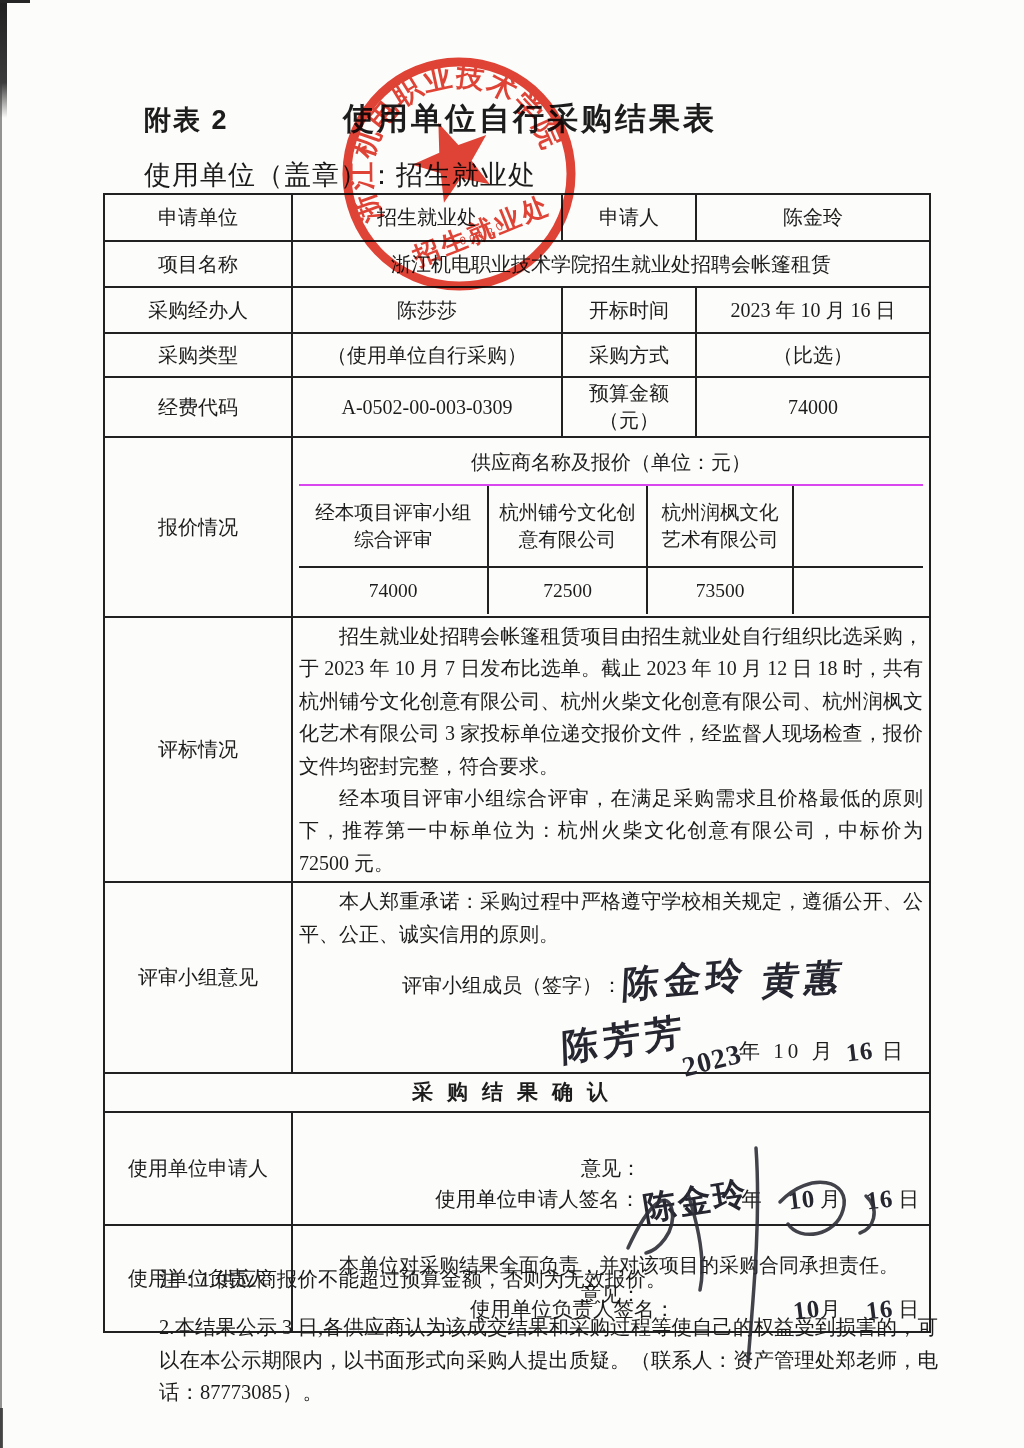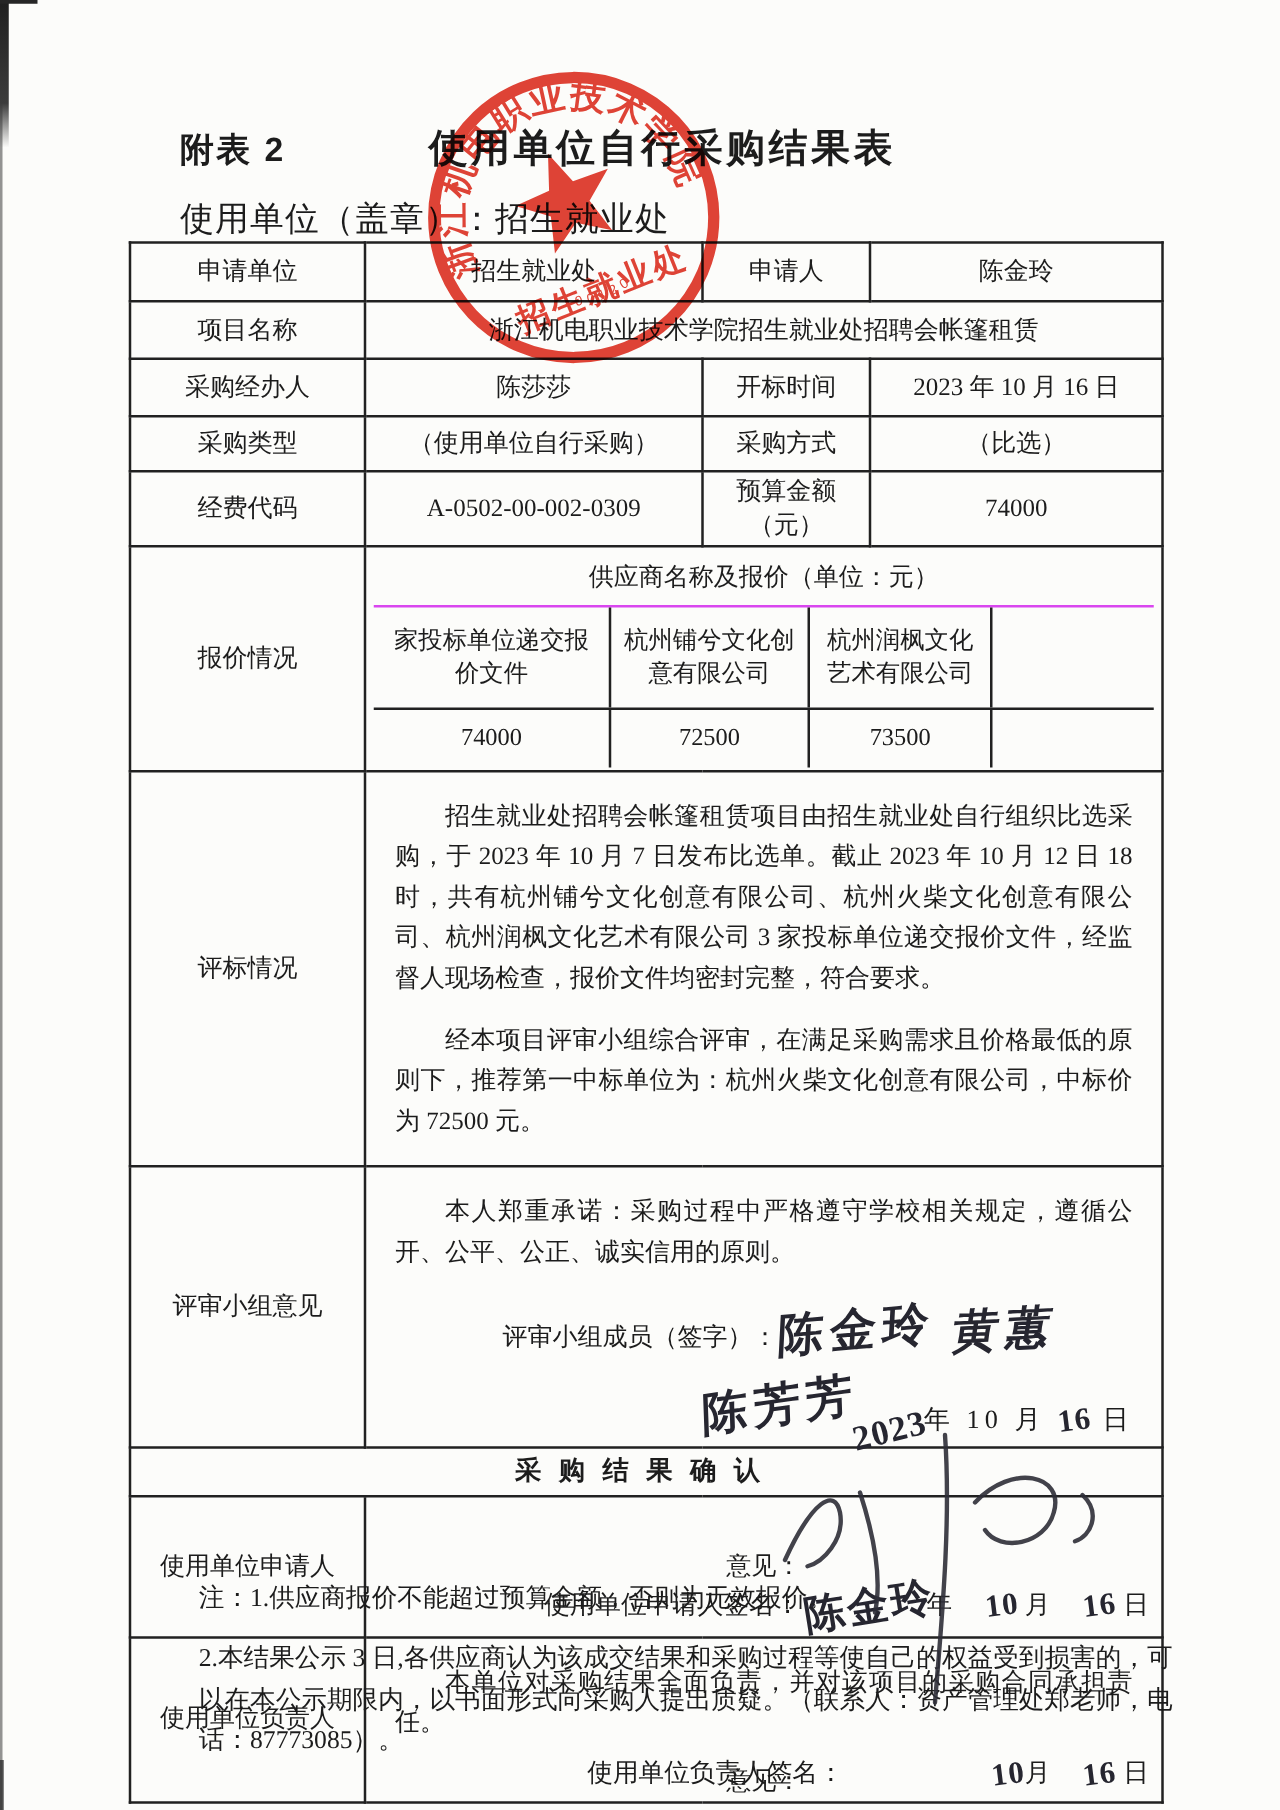--- a/index.html
+++ b/index.html
@@ -33,21 +33,21 @@
         border-bottom:2px solid #d946ef;}
   .q-row{display:flex;}
   .q-row > div{display:flex;align-items:center;justify-content:center;text-align:center;
         border-right:2px solid #212121;padding:2px 8px;box-sizing:border-box;font-size:19.5px;line-height:1.4;}
   .q-row > div:last-child{border-right:none;}
   .q-names > div{height:80px;}
   .q-prices{border-top:2px solid #212121;}
   .q-prices > div{height:46px;}
   .qc1{width:30.5%;} .qc2{width:25.4%;} .qc3{width:23.5%;} .qc4{width:20.6%;}
 
-  .para{margin:17px;text-indent:2em;text-align:justify;line-height:1.62;}
+  .para{margin:0;text-indent:2em;text-align:justify;line-height:1.62;}
   .opinion-cell{position:relative;}
   .sign-label-row{margin-left:2em;line-height:1.62;}
 
   .hand{display:inline-block;font-weight:600;color:#262630;}
   .sig{font-size:37px;letter-spacing:5px;margin-right:14px;}
   .sig-a{transform:rotate(-5deg) skewX(-8deg);}
   .sig-b{transform:rotate(-3deg) skewX(-12deg);}
   .sig-c{transform:rotate(-8deg) skewX(-6deg);}
   .panel-date{position:absolute;right:22px;bottom:4px;font-size:21px;letter-spacing:4px;}
   .hand-year{font-size:28px;transform:rotate(-14deg) translateY(12px);letter-spacing:1px;}
@@ -111,33 +111,33 @@
 
     <tr style="height:44px">
       <td class="lbl">采购类型</td>
       <td>（使用单位自行采购）</td>
       <td class="lbl">采购方式</td>
       <td>（比选）</td>
     </tr>
 
     <tr style="height:56px">
       <td class="lbl">经费代码</td>
-      <td>A-0502-00-002-0309</td>
+      <td>A-0502-00-003-0309</td>
       <td class="lbl preline">预算金额
 （元）</td>
       <td>74000</td>
     </tr>
 
 
     <tr style="height:172px">
       <td class="lbl">报价情况</td>
       <td colspan="3" class="qwrap">
         <div class="q-head">供应商名称及报价（单位：元）</div>
         <div class="q-row q-names">
-          <div class="qc1">家投标单位递交报价文件</div>
+          <div class="qc1">经本项目评审小组综合评审</div>
           <div class="qc2">杭州铺兮文化创意有限公司</div>
           <div class="qc3">杭州润枫文化艺术有限公司</div>
           <div class="qc4"></div>
         </div>
         <div class="q-row q-prices">
           <div class="qc1">74000</div>
           <div class="qc2">72500</div>
           <div class="qc3">73500</div>
           <div class="qc4"></div>
         </div>

